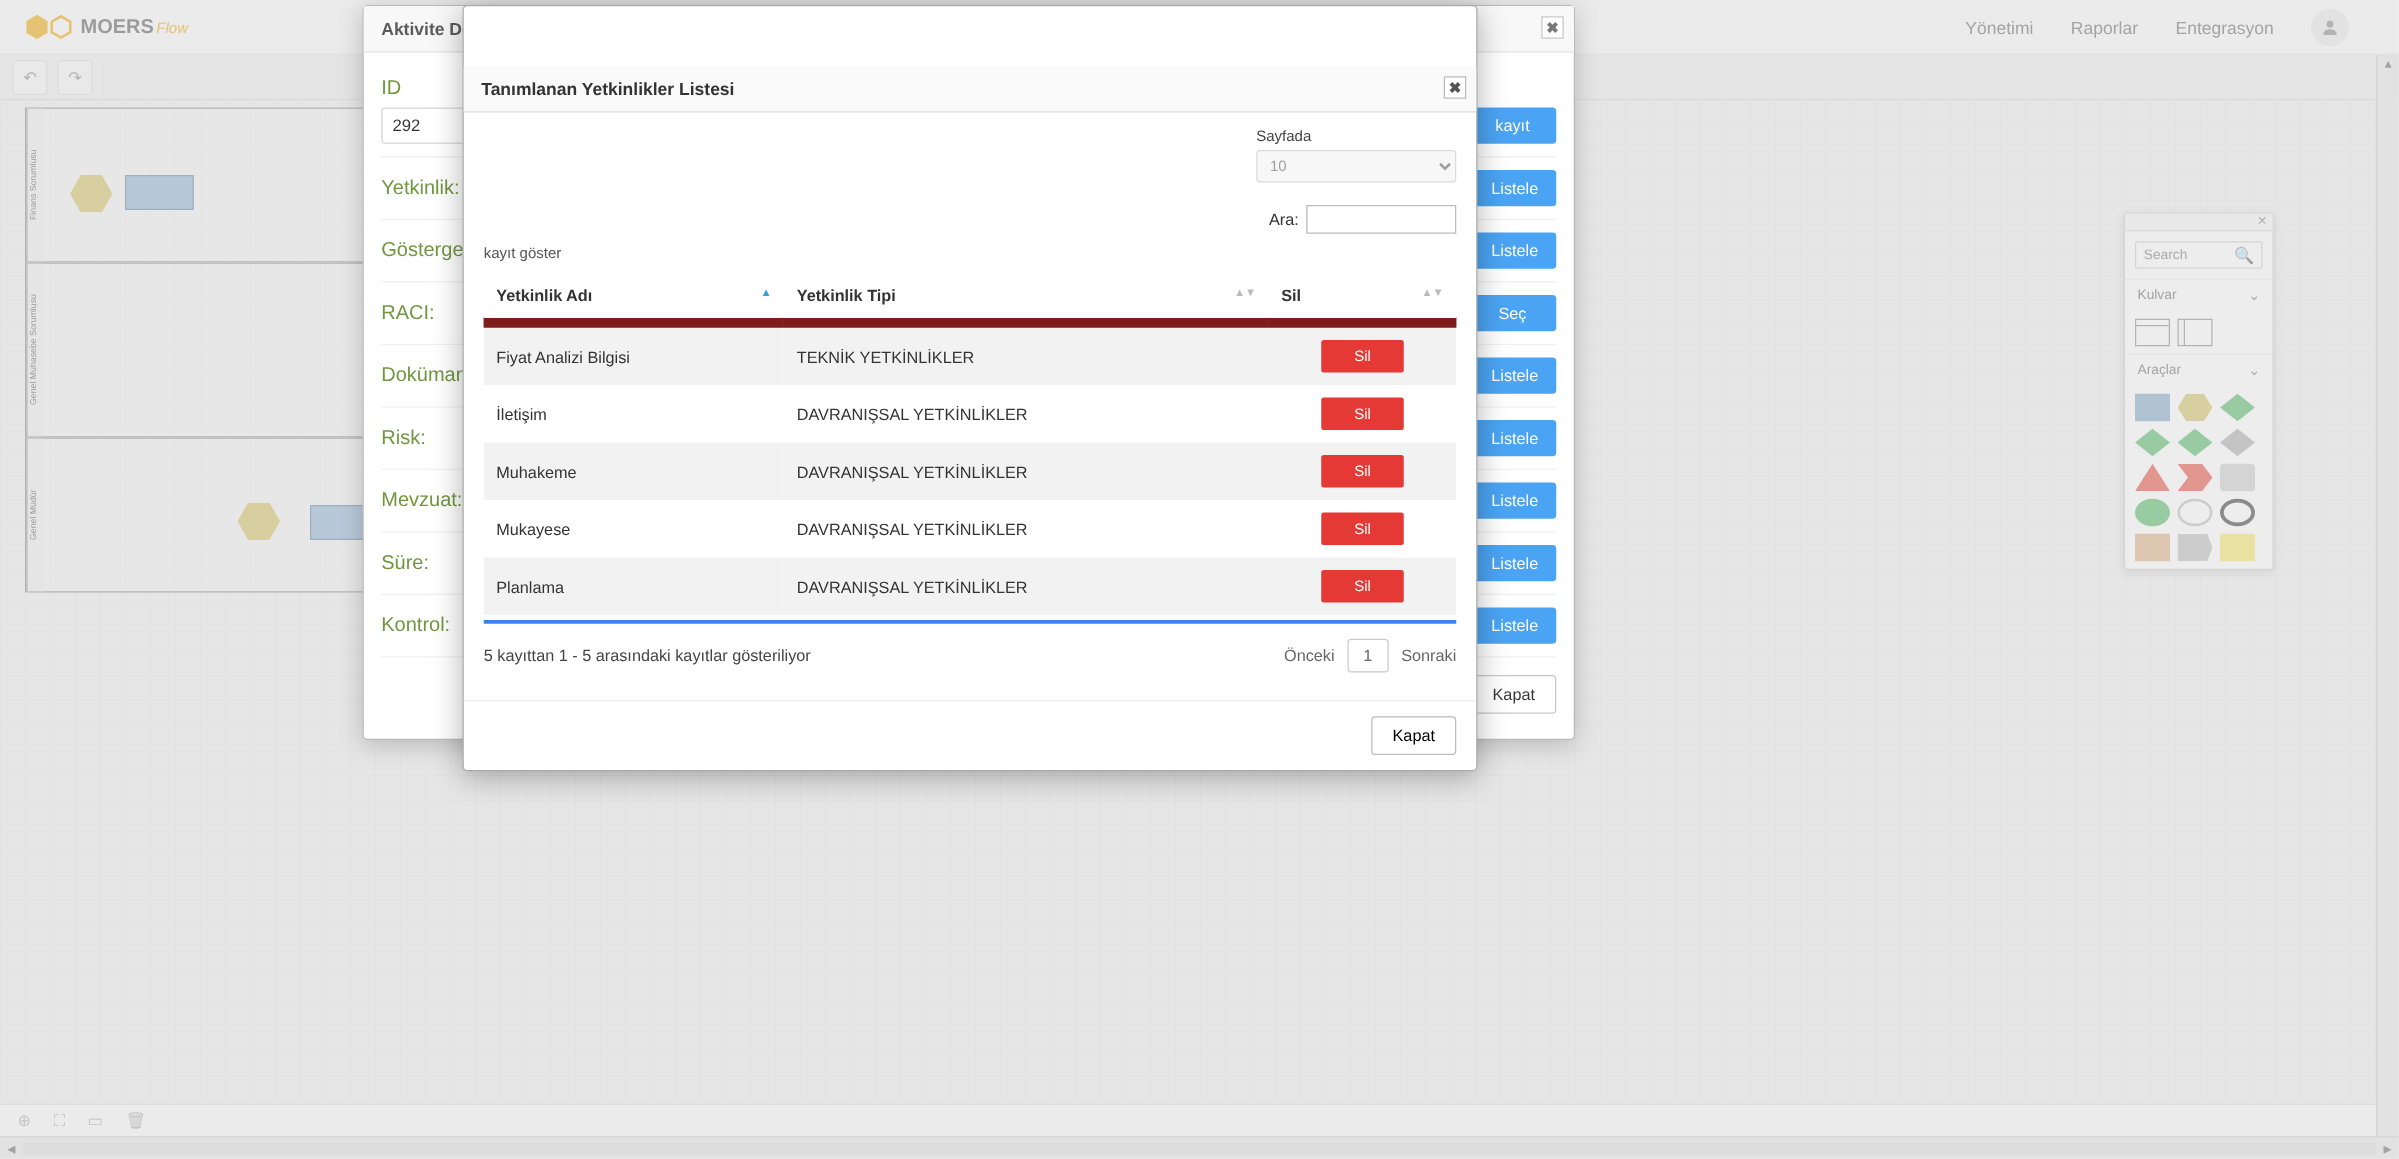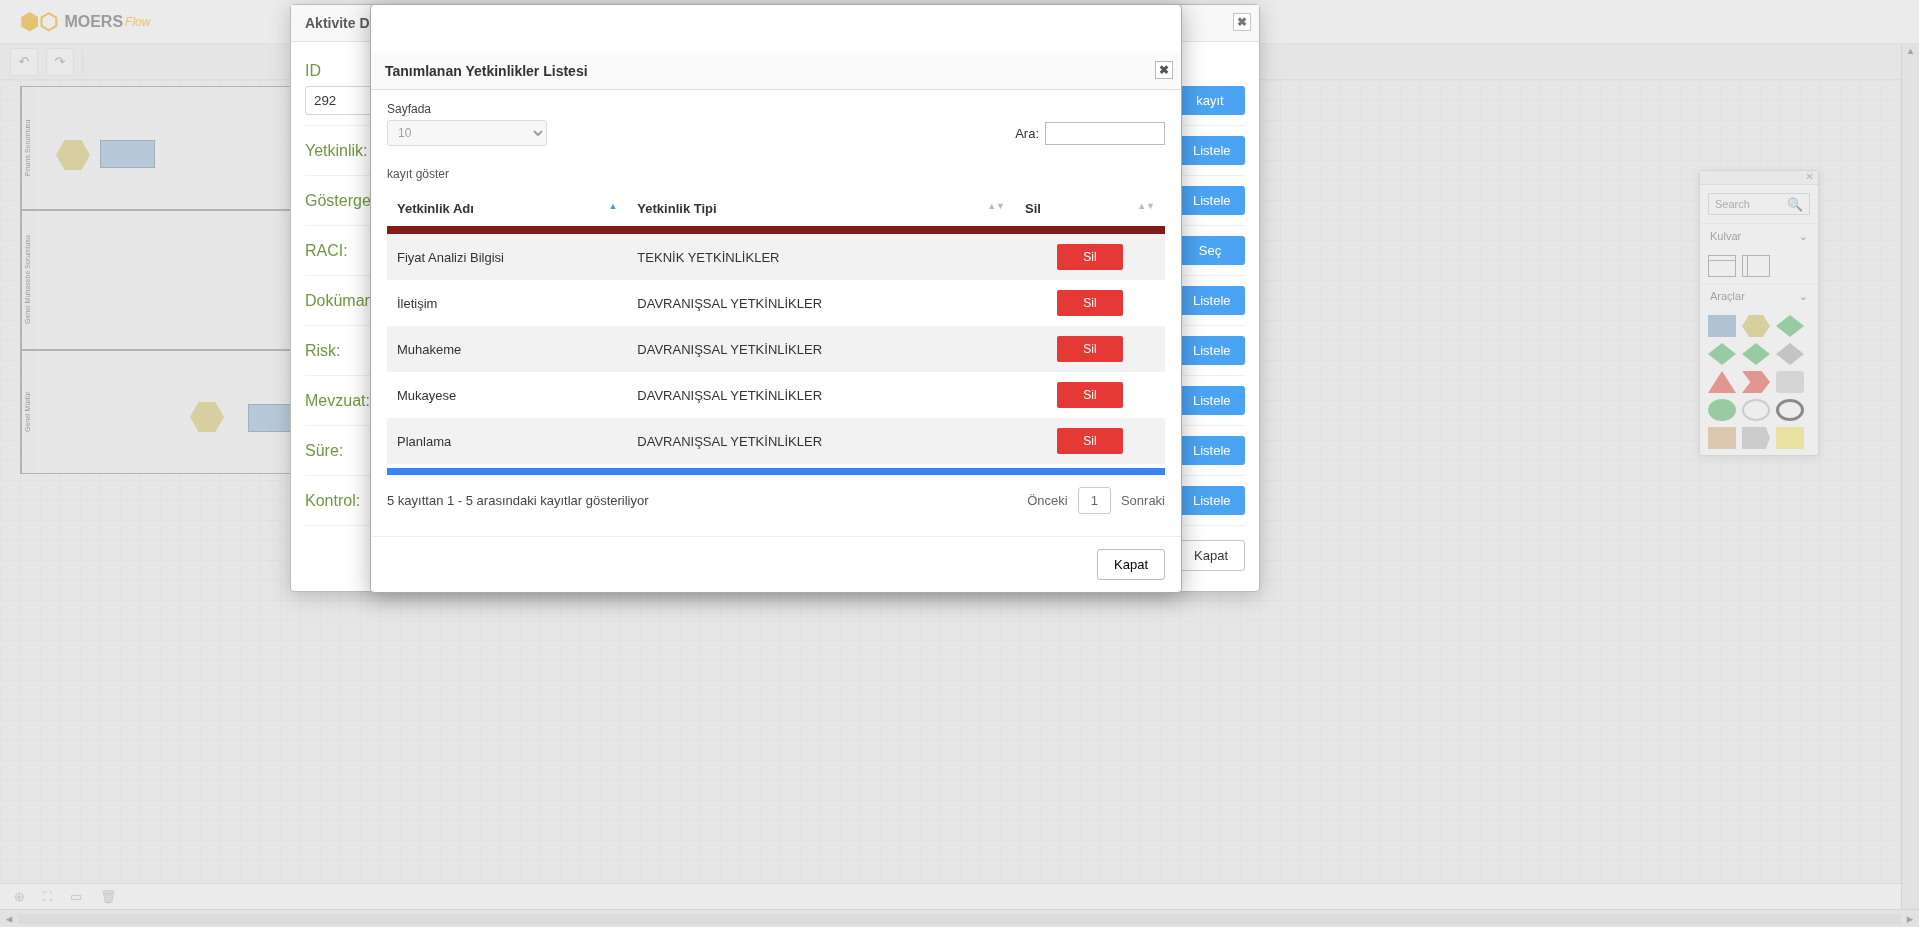--- a/index.html
+++ b/index.html
@@ -175,21 +175,21 @@
 .modal-front .m-hdr {
   padding: 10px 14px; font-weight: bold; font-size: 14px; position: relative;
   border-bottom: 1px solid #ddd; background: #fafafa; margin-top: 48px;
 }
 .modal-front .m-hdr .x {
   position: absolute; right: 8px; top: 8px; width: 18px; height: 18px;
   border: 1px solid #bbb; display: flex; align-items: center; justify-content: center;
   font-size: 12px; color: #555; cursor: pointer; background: #fff;
 }
 .mf-body { padding: 12px 16px 16px; }
-.mf-top { display: flex; align-items: center; margin-bottom: 21px; }
+.mf-top { display: flex; align-items: flex-end; margin-bottom: 8px; flex-direction: column; }
 .mf-top .left label { font-size: 12px; color: #444; display: block; margin-bottom: 4px; }
 .mf-top select {
   width: 160px; padding: 4px 6px; border: 1px solid #ccc; border-radius: 3px;
   background: #f5f5f5; color: #777; font-size: 12px;
 }
 .mf-top .ara { margin-left: auto; display: flex; align-items: center; gap: 6px; margin-top: 18px; }
 .mf-top .ara input { width: 120px; padding: 3px 6px; border: 1px solid #bbb; }
 .mf-hint { font-size: 12px; color: #555; margin: 6px 0 10px; }
 
 table.data { width: 100%; border-collapse: collapse; }
@@ -202,21 +202,21 @@
 .sort-both { color: #bbb; }
 table.data tbody td { padding: 10px 10px; font-size: 13px; }
 table.data tbody tr:nth-child(odd) { background: #f2f2f2; }
 table.data tbody tr:nth-child(even) { background: #fff; }
 .del-btn {
   background: #e53935; color: #fff; border: none; padding: 6px 26px;
   border-radius: 2px; cursor: pointer; font-size: 12px;
 }
 .mf-footer {
   display: flex; align-items: center; padding: 12px 0 6px;
-  border-top: 7px solid #3b82f6; margin-top: 4px;
+  border-top: 3px solid #3b82f6; margin-top: 4px;
 }
 .mf-footer .info { font-size: 13px; color: #444; }
 .mf-footer .pag { margin-left: auto; display: flex; align-items: center; gap: 10px; font-size: 13px; color: #666; }
 .mf-footer .pg-num {
   border: 1px solid #ccc; padding: 5px 12px; border-radius: 3px; background: #fff;
 }
 .mf-close-row { text-align: right; border-top: 1px solid #eee; padding: 12px 16px; }
 
 .bottom-scroll {
   position: absolute; bottom: 0; left: 0; right: 0; height: 18px;
@@ -238,20 +238,31 @@
 .status-bar span { cursor: pointer; }
 </style>
 </head>
 <body>
 
 <div class="header">
   <div class="logo">
     <span class="hex">⬢⬡</span>
     <span>MOERS</span>
     <span class="flow">Flow</span>
+  </div>
+  <div class="nav">
+    <a href="#">Yönetimi</a>
+    <a href="#">Raporlar</a>
+    <a href="#">Entegrasyon</a>
+    <div class="user-icon">
+      <svg width="16" height="16" viewBox="0 0 24 24" fill="#888">
+          <circle cx="12" cy="8" r="4"></circle>
+          <path d="M4 20c0-4 4-6 8-6s8 2 8 6v1H4z"></path>
+        </svg>
+    </div>
   </div>
 </div>
 
 <div class="toolbar">
   <div class="tb-btn">↶</div>
   <div class="tb-btn">↷</div>
   <div class="tb-sep"></div>
 </div>
 
 <div class="canvas">

